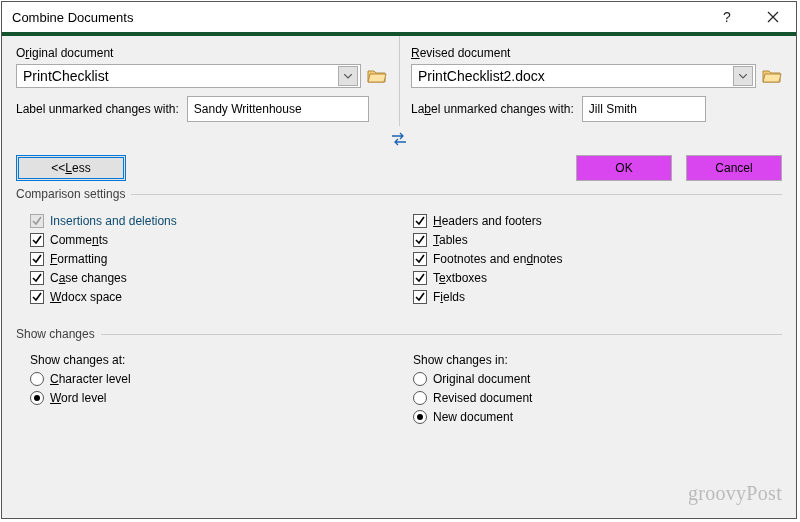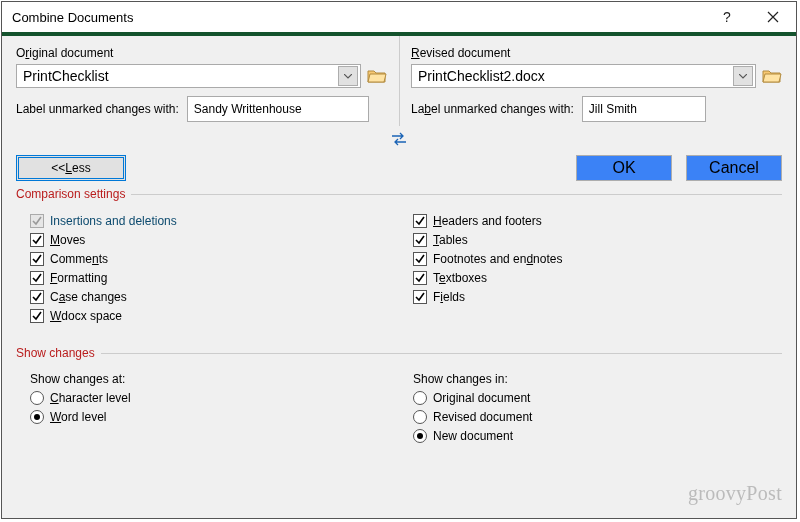--- a/index.html
+++ b/index.html
@@ -85,31 +85,31 @@
     width: 110px; height: 26px;
     background: #e1e1e1;
     border: 1px solid #0078d7;
     outline: 1px solid #0078d7;
     outline-offset: -3px;
     display: flex; align-items: center; justify-content: center;
     font-size: 12px;
   }
   .std-btn {
     width: 96px; height: 26px;
-    background: #3b82f6;
+    background: #d946ef;
     border: 1px solid #adadad;
     display: flex; align-items: center; justify-content: center;
-    font-size: 16px;
+    font-size: 12px;
   }
   .spacer { flex: 1; }
   .group-hdr {
     display: flex; align-items: center;
     gap: 6px;
     margin: 6px 0 8px 0;
-    color: #b91c1c;
+    color: #404040;
   }
   .group-hdr .line { flex: 1; height: 1px; background: #ccc; }
   .settings-cols { display: flex; }
   .settings-cols .scol { flex: 1; }
   .chk-row, .rad-row {
     display: flex; align-items: center; gap: 6px;
     margin: 5px 0 5px 14px;
   }
   .chk {
     width: 14px; height: 14px;
@@ -243,28 +243,20 @@
               </svg>
             </span>
           <span class="disabled-text">Insertions and deletions</span>
         </div>
         <div class="chk-row">
           <span class="chk">
               <svg width="10" height="10" viewBox="0 0 10 10">
                 <path d="M1 5 L4 8 L9 1" fill="none" stroke="#000" stroke-width="1.6"></path>
               </svg>
             </span>
-          <span><span class="u">M</span><span>oves</span></span>
-        </div>
-        <div class="chk-row">
-          <span class="chk">
-              <svg width="10" height="10" viewBox="0 0 10 10">
-                <path d="M1 5 L4 8 L9 1" fill="none" stroke="#000" stroke-width="1.6"></path>
-              </svg>
-            </span>
           <span><span>Comme</span><span class="u">n</span><span>ts</span></span>
         </div>
         <div class="chk-row">
           <span class="chk">
               <svg width="10" height="10" viewBox="0 0 10 10">
                 <path d="M1 5 L4 8 L9 1" fill="none" stroke="#000" stroke-width="1.6"></path>
               </svg>
             </span>
           <span><span class="u">F</span><span>ormatting</span></span>
         </div>

